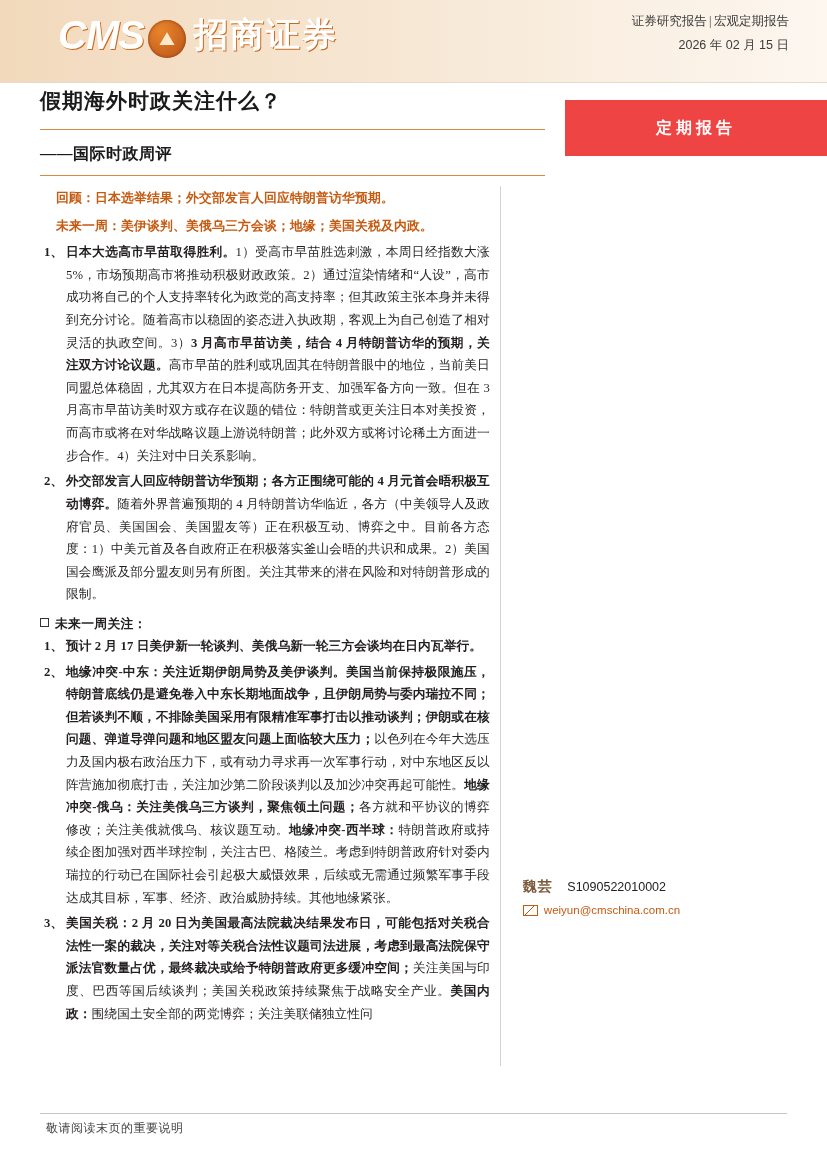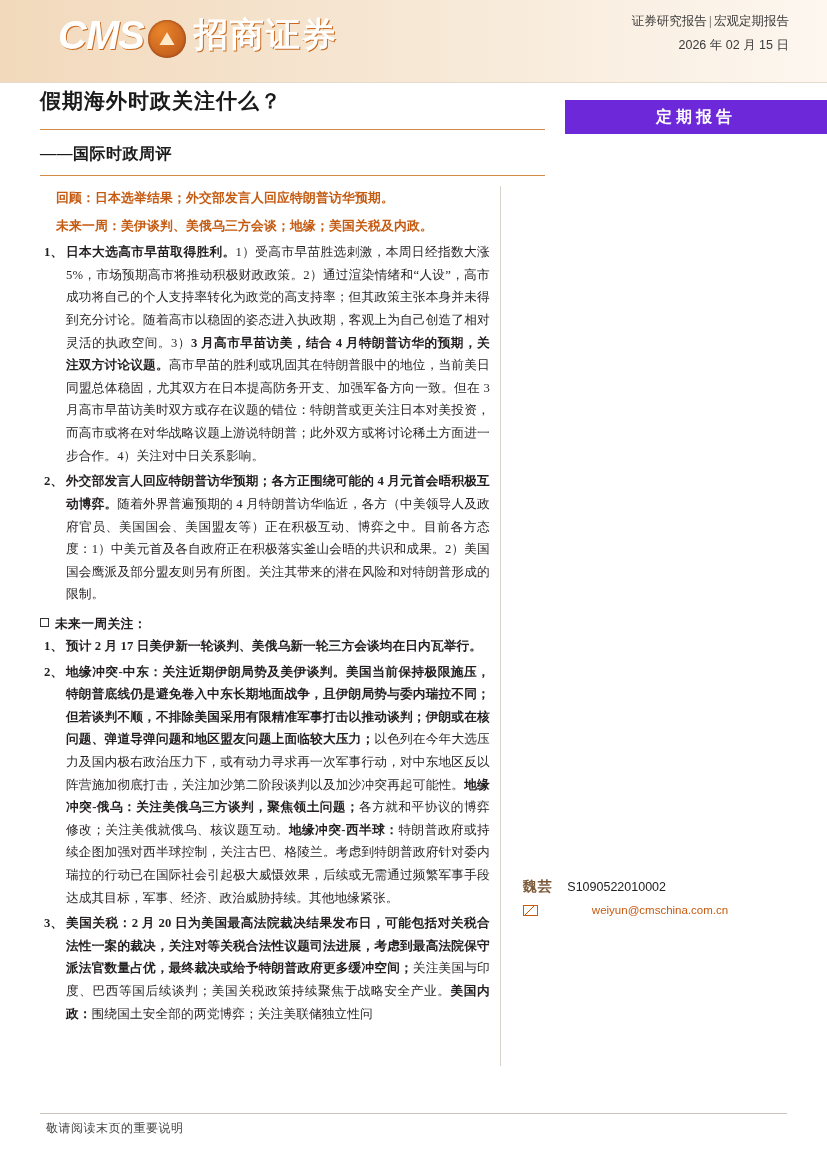--- a/index.html
+++ b/index.html
@@ -111,22 +111,22 @@
     width: 505px;
     margin-bottom: 10px;
   }
 
   
   .badge {
     position: absolute;
     right: 0;
     top: 100px;
     width: 262px;
-    height: 34px;
-    background: #6d28d9;
+    height: 56px;
+    background: #ef4444;
     color: #ffffff;
     font-size: 16px;
     font-weight: bold;
     letter-spacing: 4px;
     display: flex;
     align-items: center;
     justify-content: center;
   }
 
   
@@ -217,21 +217,20 @@
     font-size: 12.5px;
     color: #222;
     display: inline-block;
   }
   .analyst-mail {
     font-size: 11.5px;
     color: #c55a11;
     margin-top: 8px;
     display: flex;
     align-items: center;
-    gap: 48px;
   }
   .mail-icon {
     display: inline-block;
     width: 13px;
     height: 9px;
     border: 1px solid #c55a11;
     margin-right: 6px;
     position: relative;
   }
   .mail-icon:after {

